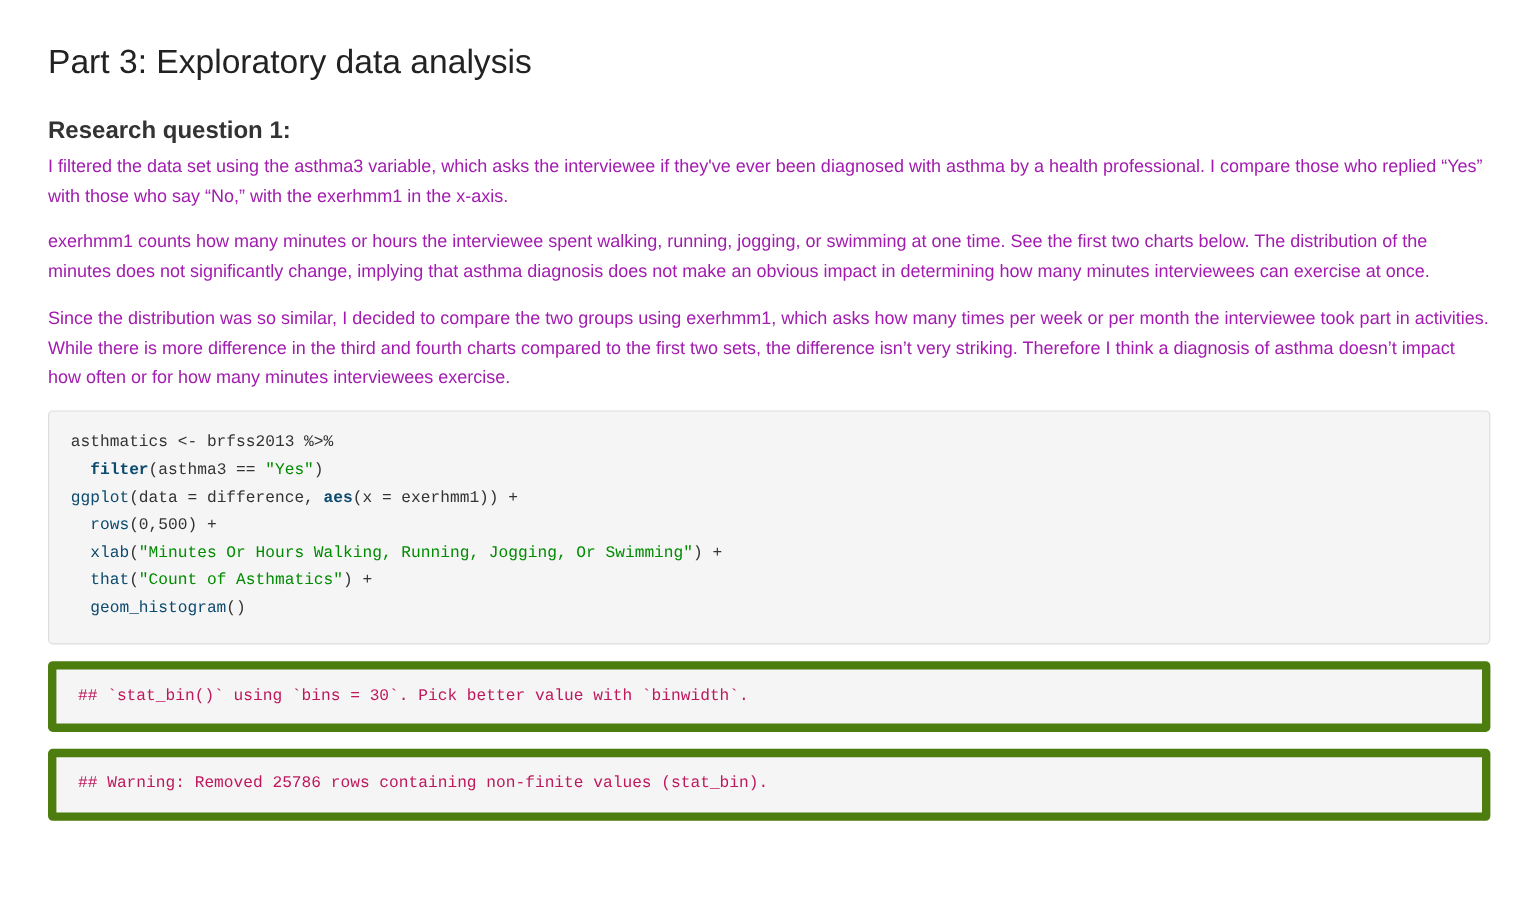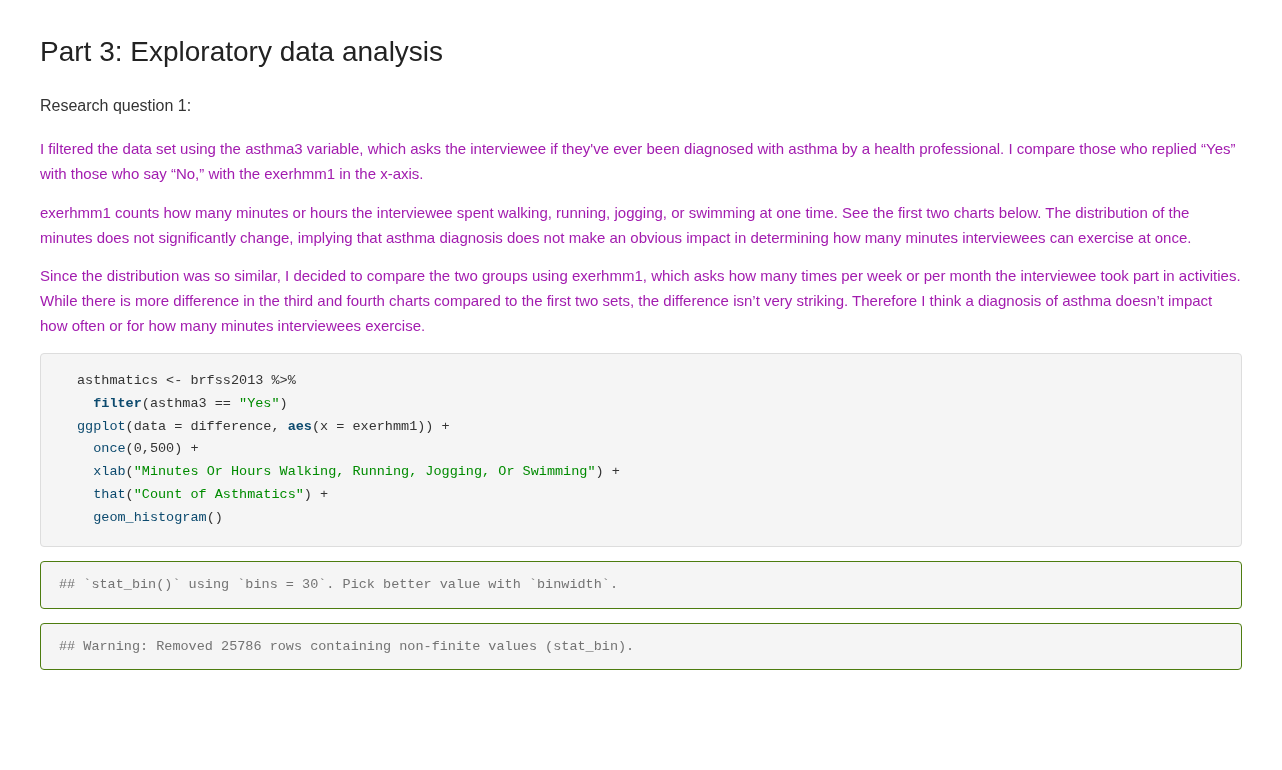--- a/index.html
+++ b/index.html
@@ -19,56 +19,56 @@
     }
 
     h1 {
       font-size: 28px;
       font-weight: 400;
       margin-bottom: 18px;
       color: #222;
     }
 
     .section-label {
-      font-weight: 400;
-      font-size: 16px;
-      margin-bottom: 19px;
+      font-weight: 700;
+      font-size: 20px;
+      margin-bottom: 2px;
       display: block;
     }
 
     .paragraph {
       margin-bottom: 14px;
       font-size: 15px;
       line-height: 1.65;
       color: #a21caf;
     }
 
     .code-block {
       background: #f5f5f5;
       border: 1px solid #ddd;
       border-radius: 4px;
-      padding: 16px 36px;
+      padding: 16px 18px;
       margin-bottom: 14px;
       font-family: "Courier New", Courier, monospace;
       font-size: 13.5px;
       line-height: 1.7;
       white-space: pre;
       overflow-x: auto;
     }
 
     .output-block {
       background: #f5f5f5;
-      border: 1px solid #4d7c0f;
+      border: 7px solid #4d7c0f;
       border-radius: 4px;
       padding: 12px 18px;
       margin-bottom: 14px;
       font-family: "Courier New", Courier, monospace;
       font-size: 13.5px;
       line-height: 1.6;
-      color: #737373;
+      color: #be185d;
       white-space: pre;
     }
 
     .kw { color: #0c4a6e; font-weight: bold; }
     .fn { color: #0c4a6e; }
     .str { color: #008b00; }
     .plain { color: #333; }
   </style>
 </head>
 <body>
@@ -79,20 +79,20 @@
 
 <p class="paragraph">I filtered the data set using the asthma3 variable, which asks the interviewee if they've ever been diagnosed with asthma by a health professional. I compare those who replied “Yes” with those who say “No,” with the exerhmm1 in the x-axis.</p>
 
 <p class="paragraph">exerhmm1 counts how many minutes or hours the interviewee spent walking, running, jogging, or swimming at one time. See the first two charts below. The distribution of the minutes does not significantly change, implying that asthma diagnosis does not make an obvious impact in determining how many minutes interviewees can exercise at once.</p>
 
 <p class="paragraph">Since the distribution was so similar, I decided to compare the two groups using exerhmm1, which asks how many times per week or per month the interviewee took part in activities. While there is more difference in the third and fourth charts compared to the first two sets, the difference isn’t very striking. Therefore I think a diagnosis of asthma doesn’t impact how often or for how many minutes interviewees exercise.</p>
 
 <div class="code-block"><span class="plain">asthmatics &lt;- brfss2013 %&gt;%
   </span><span class="kw">filter</span><span class="plain">(asthma3 == </span><span class="str">"Yes"</span><span class="plain">)
 </span><span class="fn">ggplot</span><span class="plain">(data = difference, </span><span class="kw">aes</span><span class="plain">(x = exerhmm1)) +
-  </span><span class="fn">once</span><span class="plain">(0,500) +
+  </span><span class="fn">rows</span><span class="plain">(0,500) +
   </span><span class="fn">xlab</span><span class="plain">(</span><span class="str">"Minutes Or Hours Walking, Running, Jogging, Or Swimming"</span><span class="plain">) +
   </span><span class="fn">that</span><span class="plain">(</span><span class="str">"Count of Asthmatics"</span><span class="plain">) +
   </span><span class="fn">geom_histogram</span><span class="plain">()</span></div>
 
 <div class="output-block">## `stat_bin()` using `bins = 30`. Pick better value with `binwidth`.</div>
 
 <div class="output-block">## Warning: Removed 25786 rows containing non-finite values (stat_bin).</div>
 
 </body></html>

